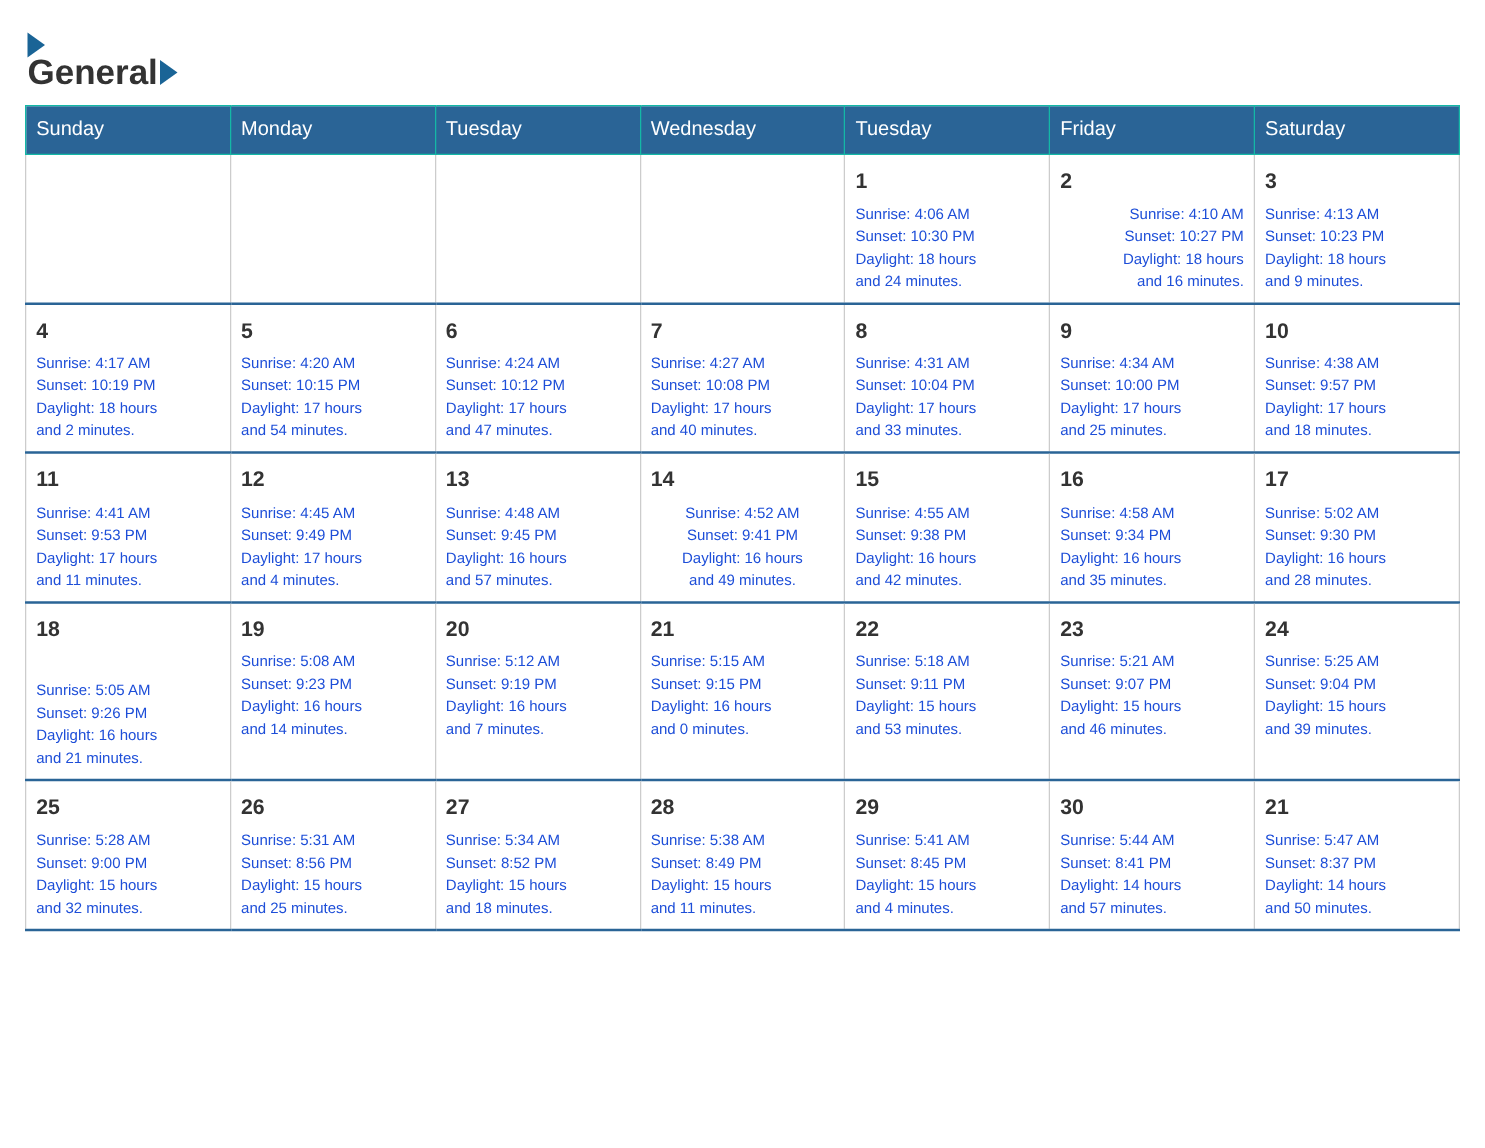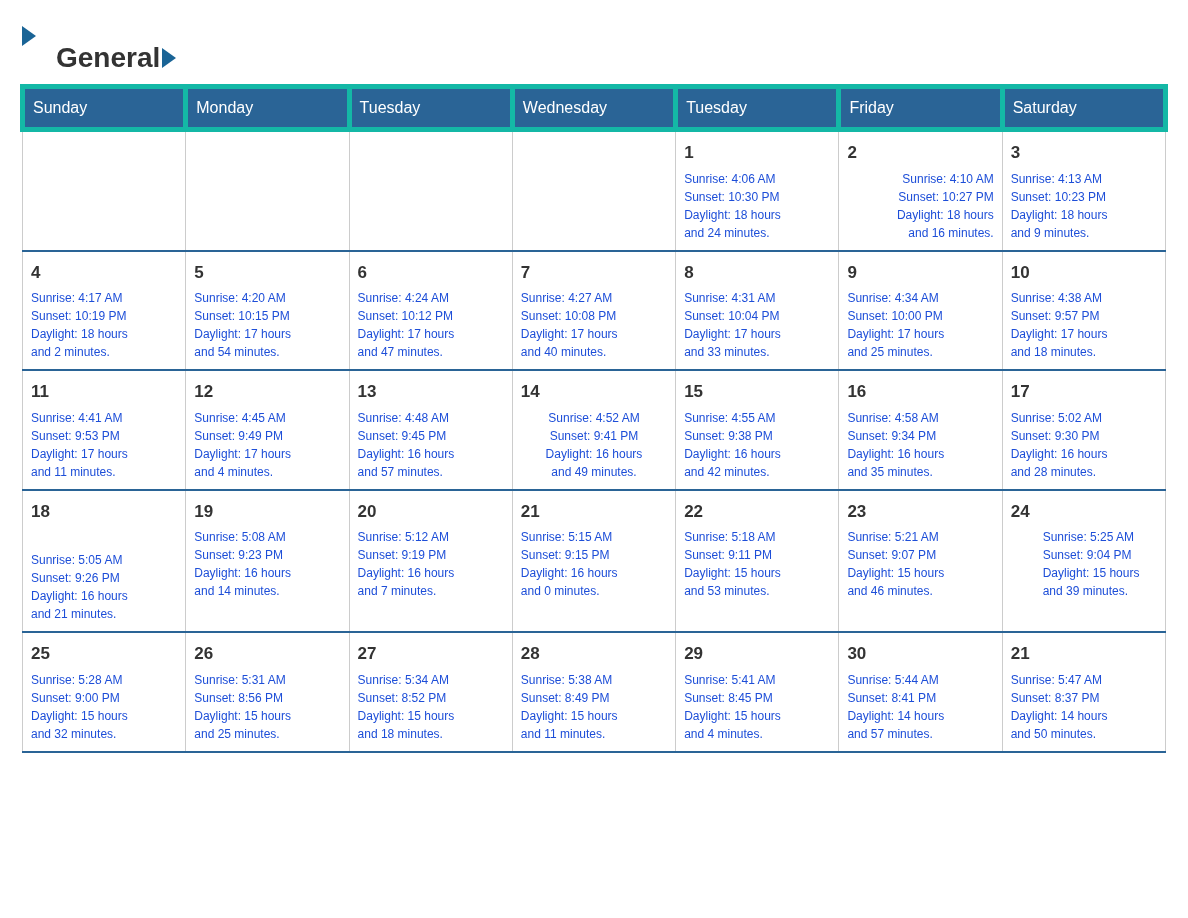--- a/index.html
+++ b/index.html
@@ -63,21 +63,21 @@
       border-collapse: collapse;
       table-layout: fixed;
     }
     .calendar th {
       background-color: #2a6496;
       color: #fff;
       padding: 10px 8px;
       text-align: left;
       font-size: 16px;
       font-weight: normal;
-      border: 5px solid #14b8a6;
+      border: 1px solid #14b8a6;
     }
     .calendar td {
       vertical-align: top;
       padding: 8px;
       border: 1px solid #ccc;
       border-bottom: 2px solid #2a6496;
       min-height: 100px;
       font-size: 13px;
       line-height: 1.5;
     }
@@ -100,21 +100,21 @@
 <body>
 
 <div class="header">
   <div class="logo">
     <div class="logo-text">
       <span class="logo-general"></span>
       <span class="logo-triangle"></span>
       <br>
     </div>
     <div style="display:flex; align-items:center; margin-top:-10px; padding-left: 2px;">
-      <span style="font-size:28px; font-weight:bold; color:#333;margin-left:34px;">General</span>
+      <span style="font-size:28px; font-weight:bold; color:#333;">General</span>
       <span class="logo-triangle"></span>
       <span class="logo-blue"></span>
     </div>
   </div>
   <div class="header-right">
     <div class="month-title"></div>
     <div class="location-title"></div>
   </div>
 </div>
 
@@ -298,21 +298,21 @@
         </td>
         <td>
           <span class="day-number">23</span>
           <div class="day-info" style="white-space: pre-line;">Sunrise: 5:21 AM
 Sunset: 9:07 PM
 Daylight: 15 hours
 and 46 minutes.</div>
         </td>
         <td>
           <span class="day-number">24</span>
-          <div class="day-info" style="white-space: pre-line; margin-left: 32px;">Sunrise: 5:25 AM
+          <div class="day-info" style="white-space: pre-line;">Sunrise: 5:25 AM
 Sunset: 9:04 PM
 Daylight: 15 hours
 and 39 minutes.</div>
         </td>
       </tr>
       <tr>
         <td>
           <span class="day-number">25</span>
           <div class="day-info" style="white-space: pre-line;">Sunrise: 5:28 AM
 Sunset: 9:00 PM

